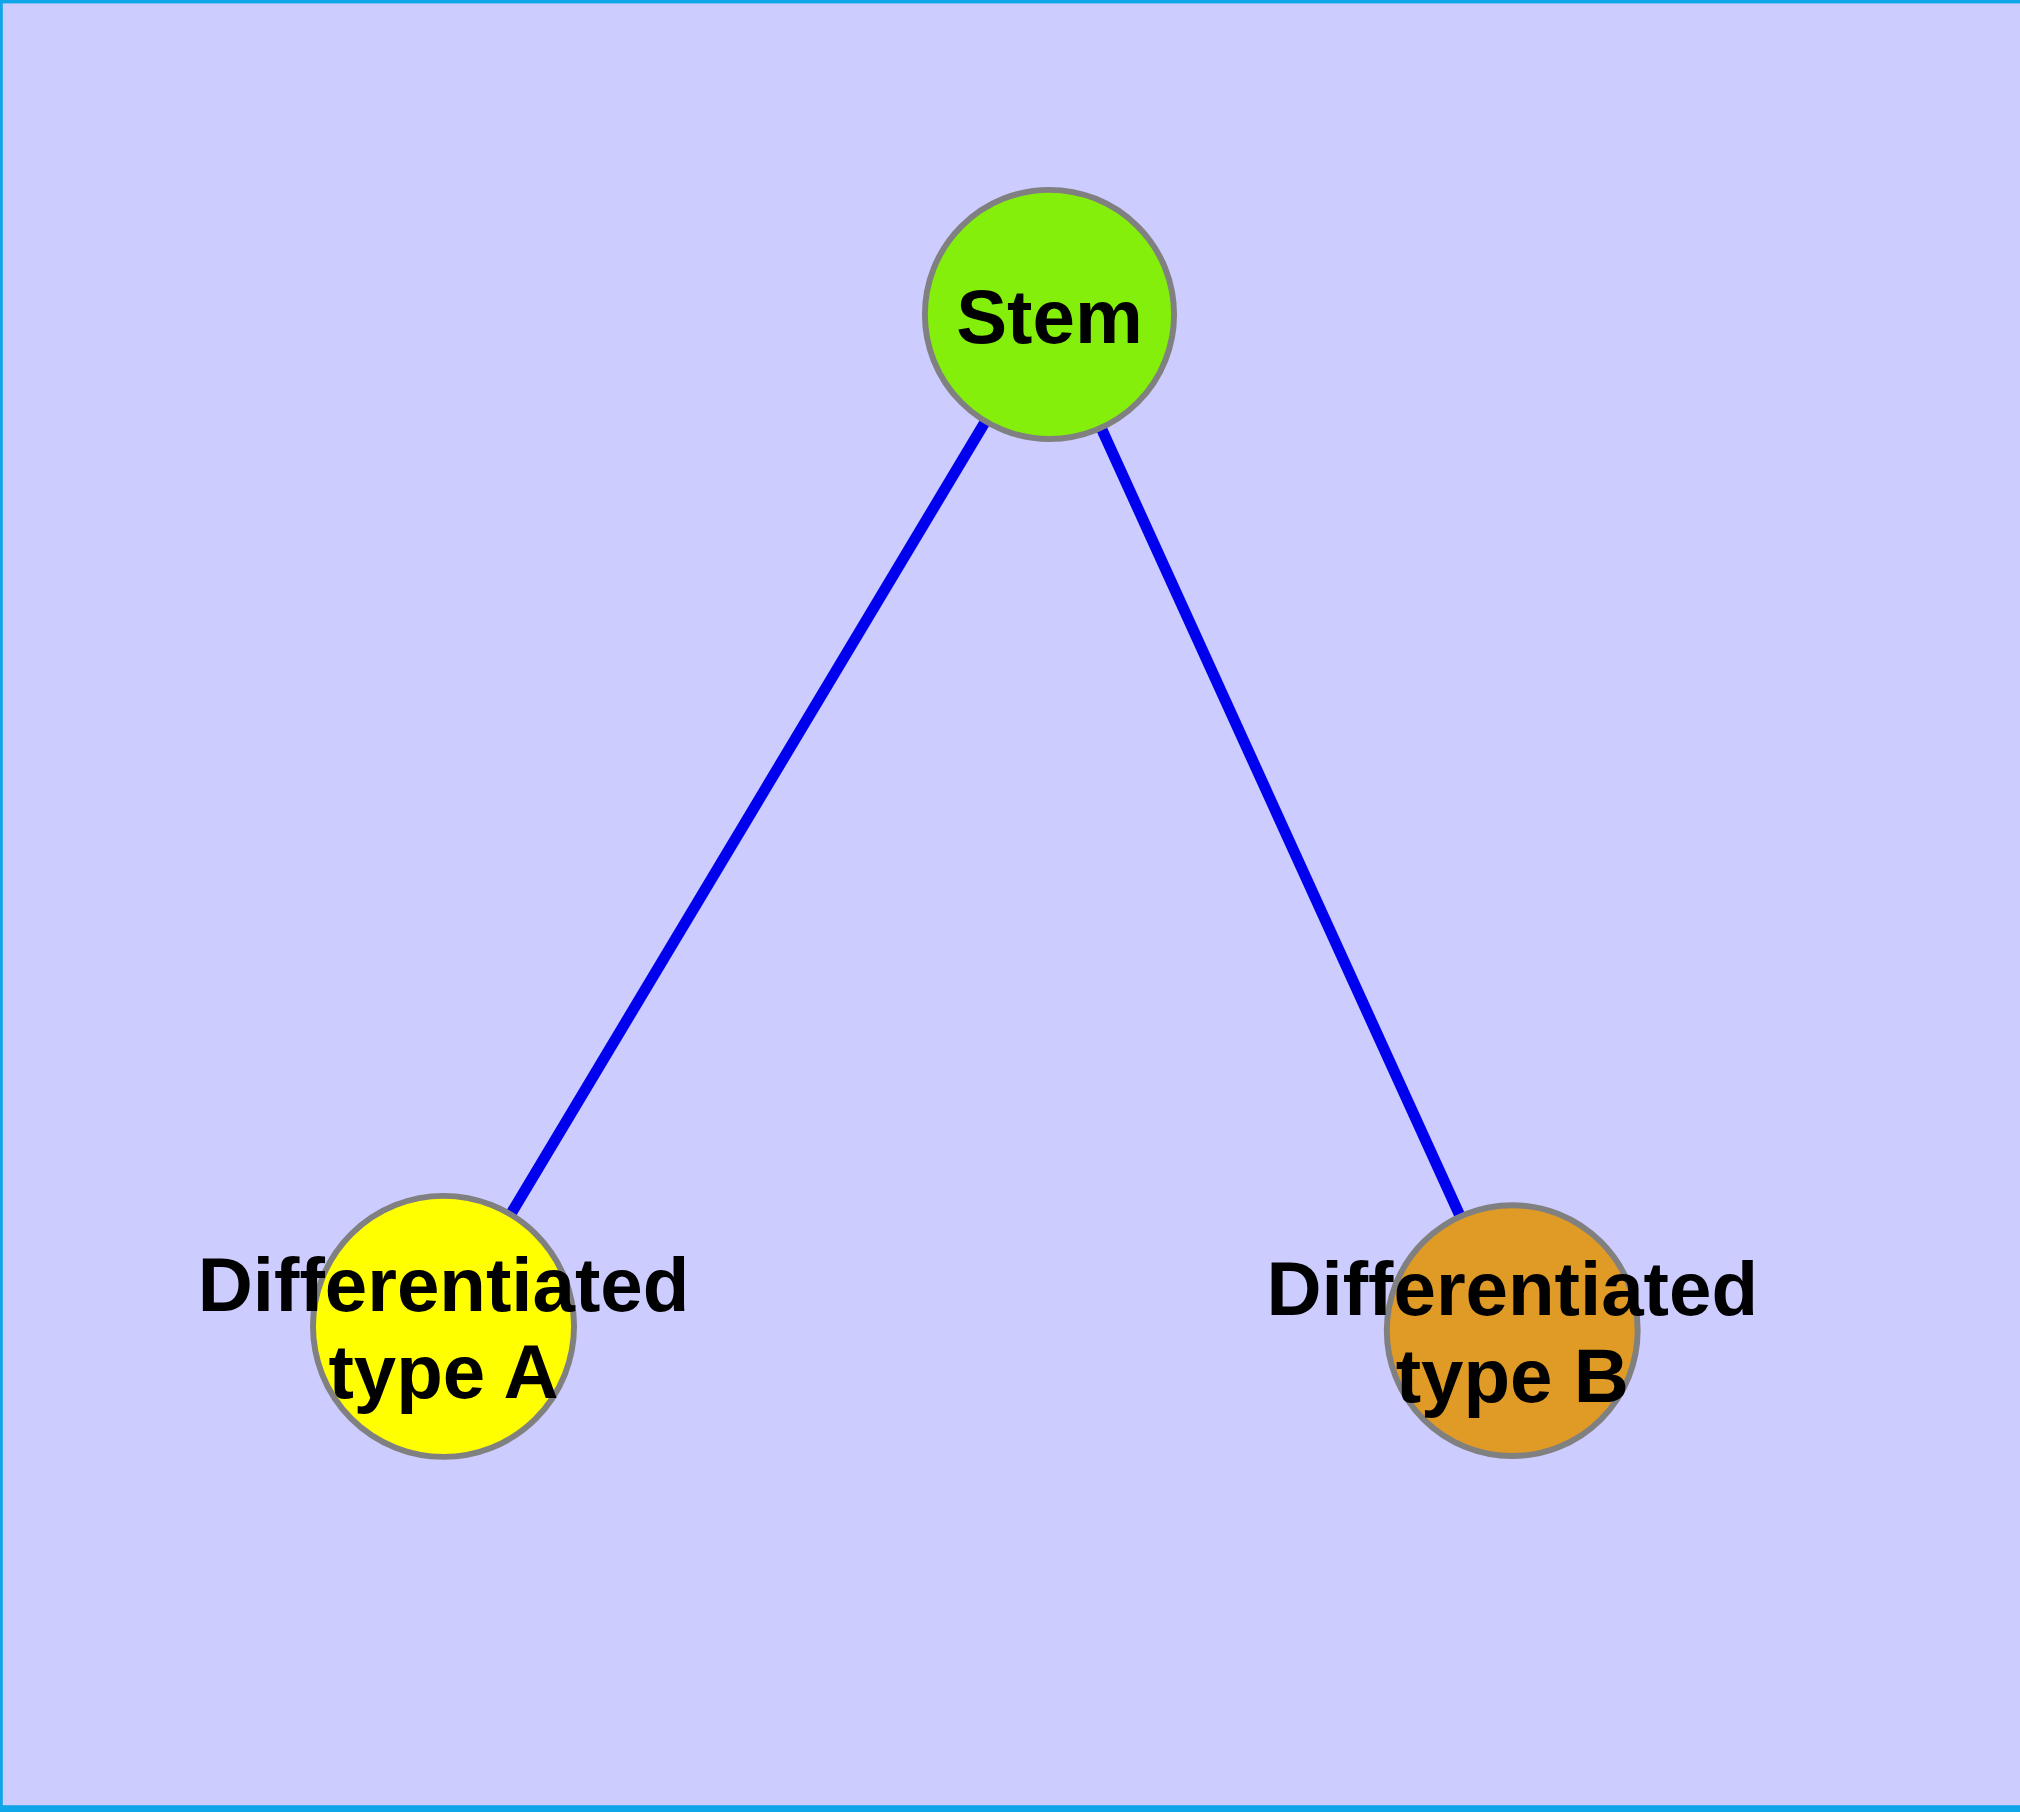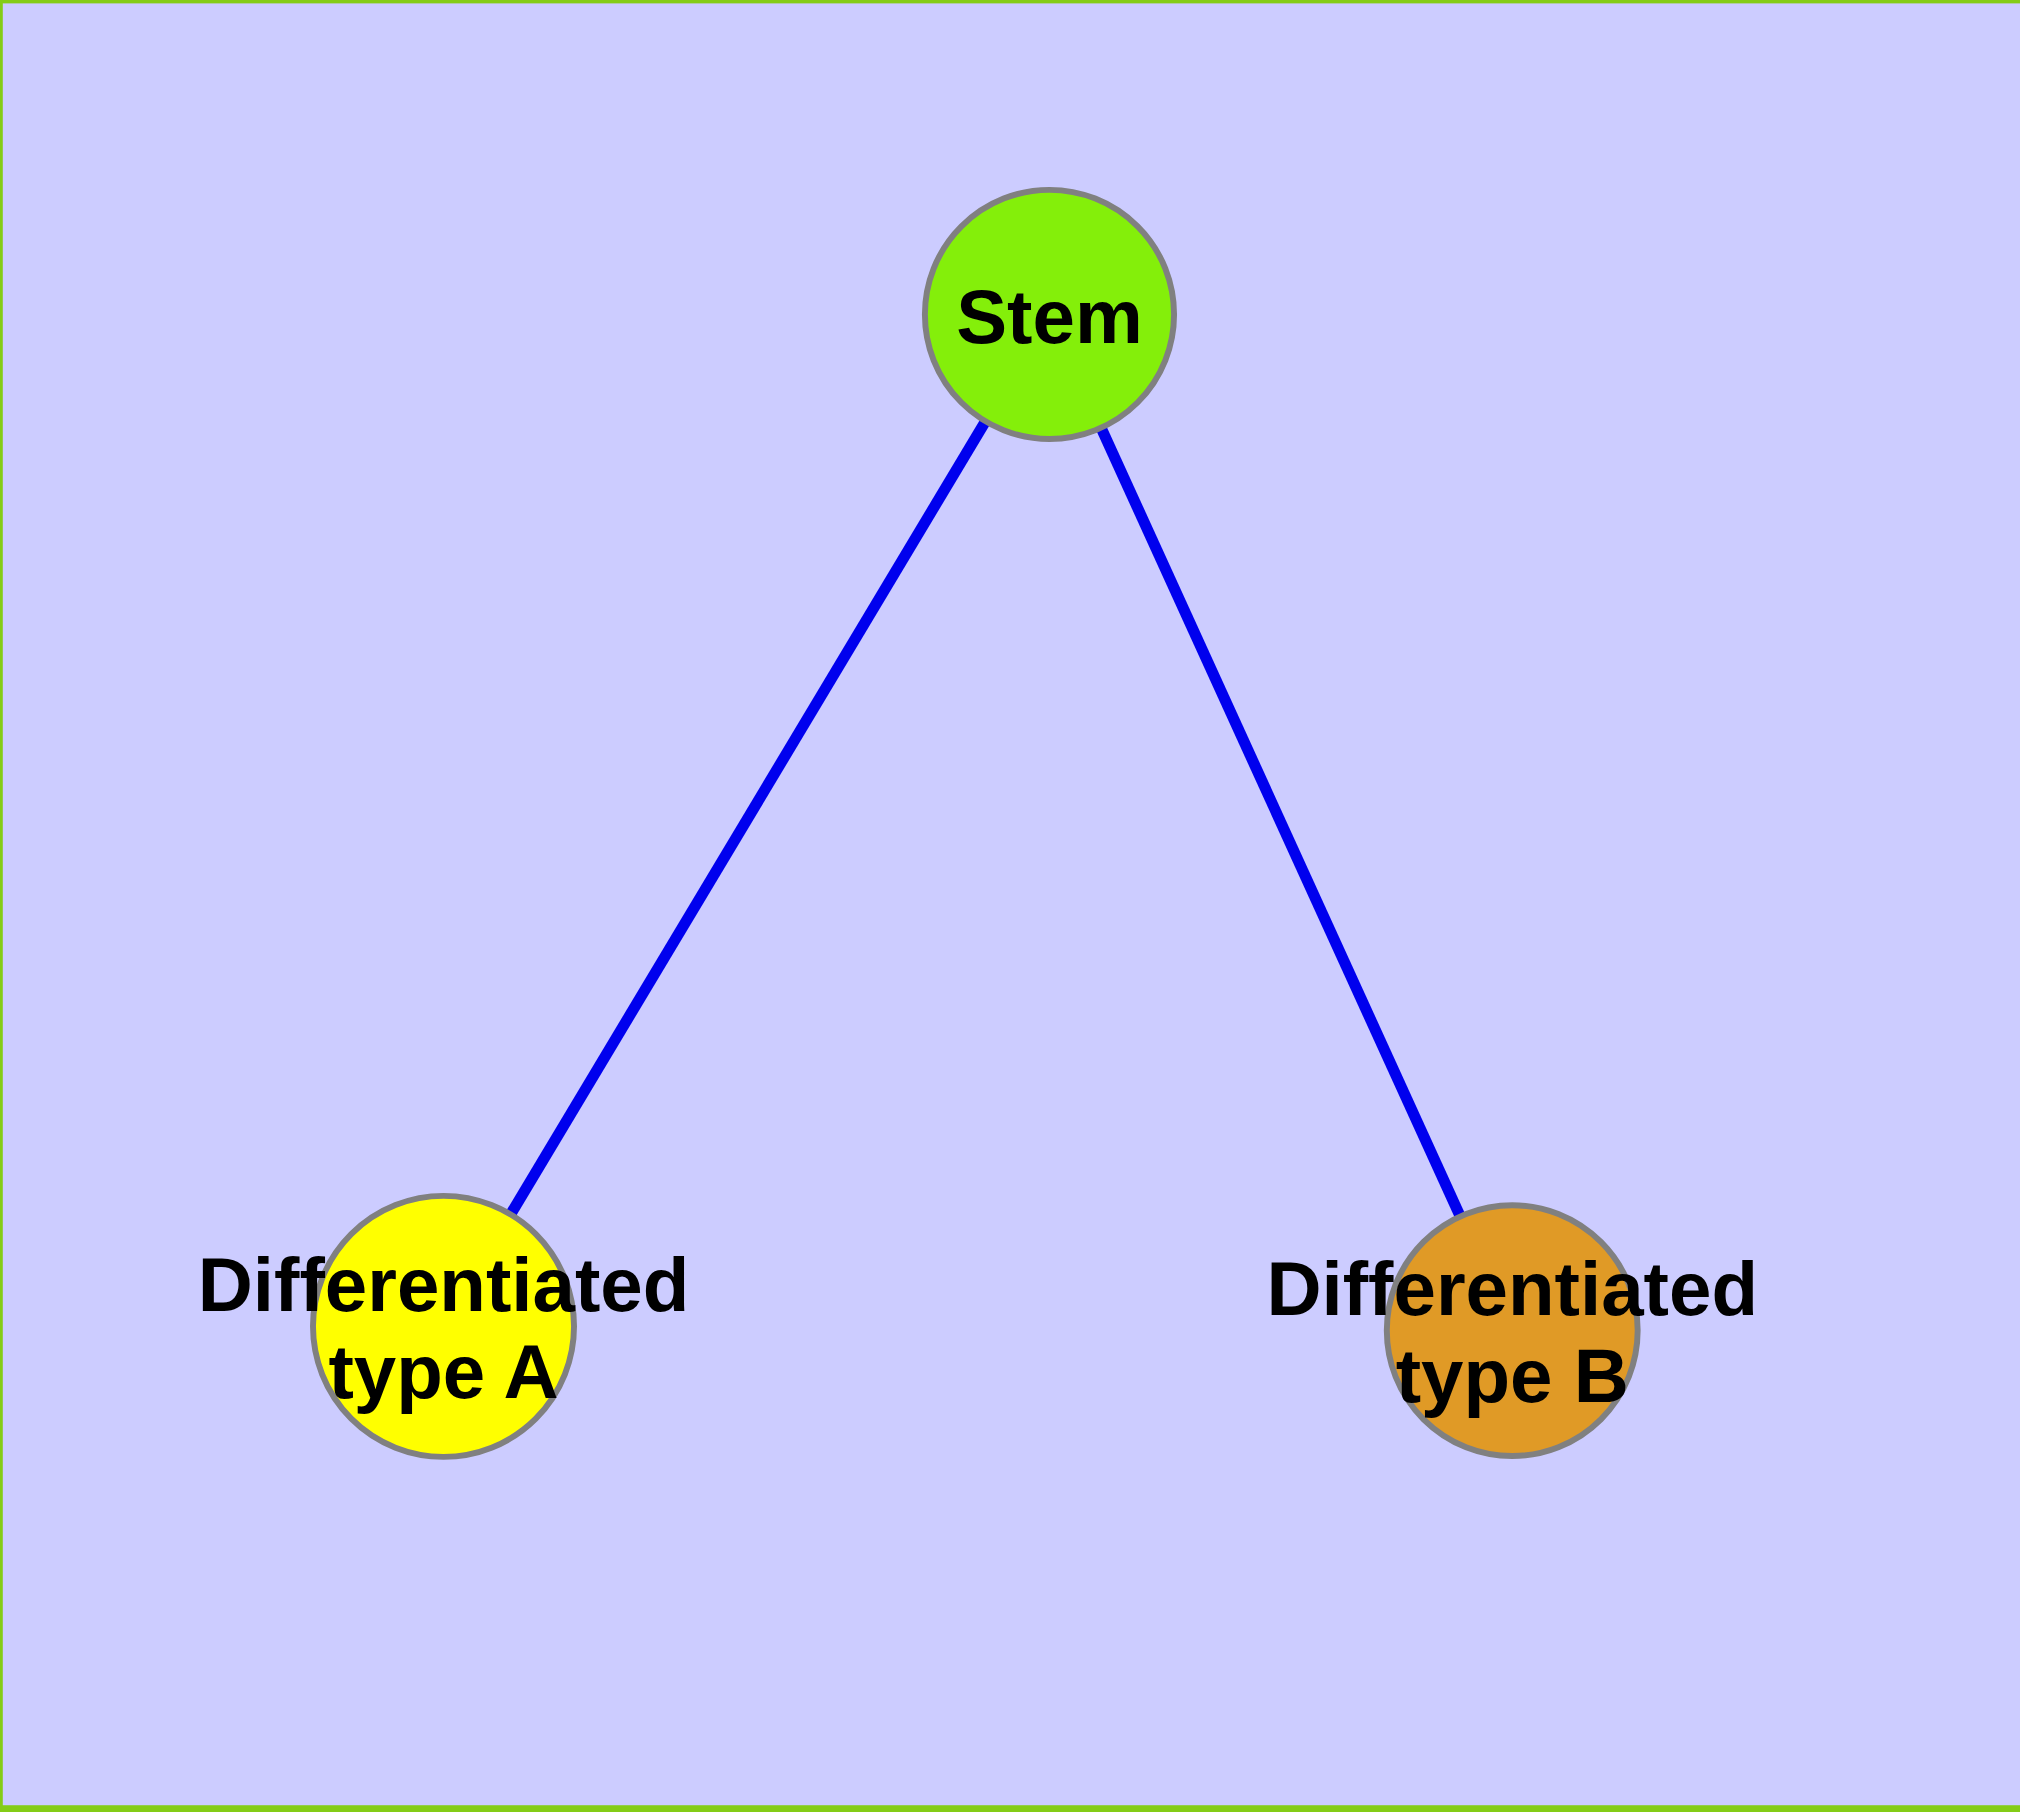--- a/index.html
+++ b/index.html
@@ -4,21 +4,21 @@
 <style>
   html, body {
     margin: 0;
     padding: 0;
     background: #FFFFFF;
   }
   .stage {
     position: relative;
     width: 2021px;
     height: 1812px;
-    background: #84cc16;
+    background: #0ea5e9;
     overflow: hidden;
   }
   svg { display: block; }
   .node-label {
     font-family: "Liberation Sans", sans-serif;
     font-weight: bold;
     font-size: 90px;
     fill: #000000;
   }
 </style>

